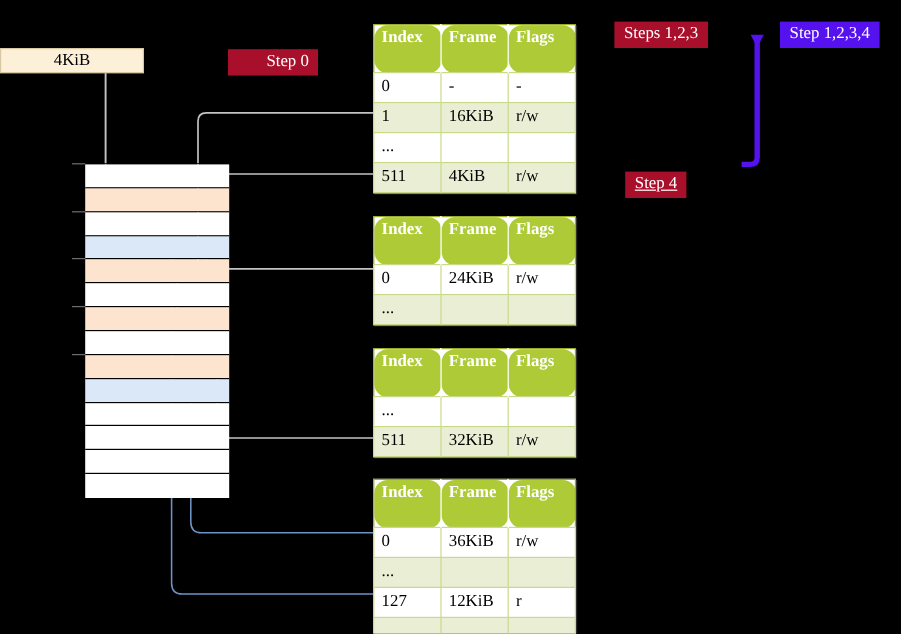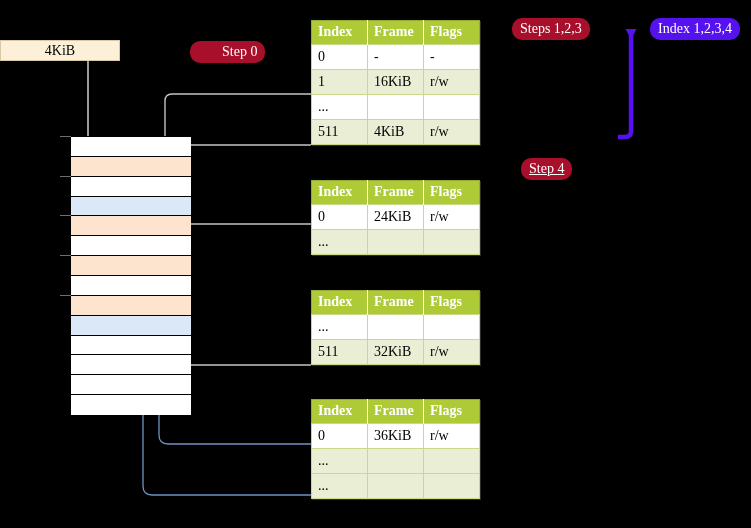--- a/index.html
+++ b/index.html
@@ -24,21 +24,20 @@
 
   
   .badge {
     position: absolute;
     color: #ffffff;
     font-size: 14px;
     line-height: 19px;
     padding: 1px 8px 2px 8px;
     white-space: nowrap;
     font-family: "Liberation Serif", "DejaVu Serif", serif;
-    border-radius: 10px;
   }
   .badge-red { background: #a80f2a; }
   .badge-blue { background: #5511ee; }
 
   
   #kib-bar {
     position: absolute;
     left: 0px;
     top: 40px;
     width: 120px;
@@ -91,24 +90,25 @@
     border: 1px solid #9aaa2e;
     font-size: 14px;
     background: #ffffff;
     box-shadow: 1px 1px 0 rgba(255,255,255,0.18);
   }
   .ptable th {
     background: #aecb37;
     color: #ffffff;
     font-weight: bold;
     text-align: left;
-    padding: 2px 6px 3px 6px;
+    padding: 2px 6px 19px 6px;
     border-right: 1px solid #ffffff;
     font-size: 14px;
     line-height: 18px;
+    border-radius: 11px;
   }
   .ptable th:last-child { border-right: none; margin-top: 36px; }
   .ptable td {
     padding: 2px 6px 3px 6px;
     border: 1px solid #c9d98a;
     color: #000000;
     line-height: 19px;
     height: 19px;
     vertical-align: middle;
     background: #ffffff;
@@ -186,23 +186,23 @@
     <g>
       <path d="M 618,137 L 625,137 Q 631,137 631,131 L 631,30" fill="none" stroke="#5511ee" stroke-width="4.5" stroke-linecap="butt" marker-end="url(#ah-purple)"></path>
     </g>
   </svg>
 
   <div id="kib-bar">
     <span>4KiB</span>
   </div>
 
   <div class="badge badge-red" style="left:190px; top:41px;padding-left:32px;">Step 0</div>
-  <div class="badge badge-red" style="left:521px; top:158px;text-decoration:underline;">Step 4</div>
+  <div class="badge badge-red" style="left:521px; top:143px;text-decoration:underline;">Step 4</div>
   <div class="badge badge-red" style="left:512px; top:18px;">Steps 1,2,3</div>
-  <div class="badge badge-blue" style="left:650px; top:18px;">Index 1,2,3,4</div>
+  <div class="badge badge-blue" style="left:650px; top:18px;">Step 1,2,3,4</div>
 
   <div id="memcol">
       <div class="memrow mem-white" style="top: 0px; height: 19.8571px;"></div>
       <div class="memrow mem-orange" style="top: 19.8571px; height: 19.8571px;"></div>
       <div class="memrow mem-white" style="top: 39.7143px; height: 19.8571px;"></div>
       <div class="memrow mem-blue" style="top: 59.5714px; height: 19.8571px;"></div>
       <div class="memrow mem-orange" style="top: 79.4286px; height: 19.8571px;"></div>
       <div class="memrow mem-white" style="top: 99.2857px; height: 19.8571px;"></div>
       <div class="memrow mem-orange" style="top: 119.143px; height: 19.8571px;"></div>
       <div class="memrow mem-white" style="top: 139px; height: 19.8571px;"></div>
@@ -329,20 +329,25 @@
         <tr>
           <td>0</td>
           <td>36KiB</td>
           <td>r/w</td>
         </tr>
         <tr class="alt">
           <td>...</td>
           <td></td>
           <td></td>
         </tr>
+        <tr>
+          <td>127</td>
+          <td>12KiB</td>
+          <td>r</td>
+        </tr>
         <tr class="alt">
           <td>...</td>
           <td></td>
           <td></td>
         </tr>
       </tbody>
   </table>
 
 </div>
 

